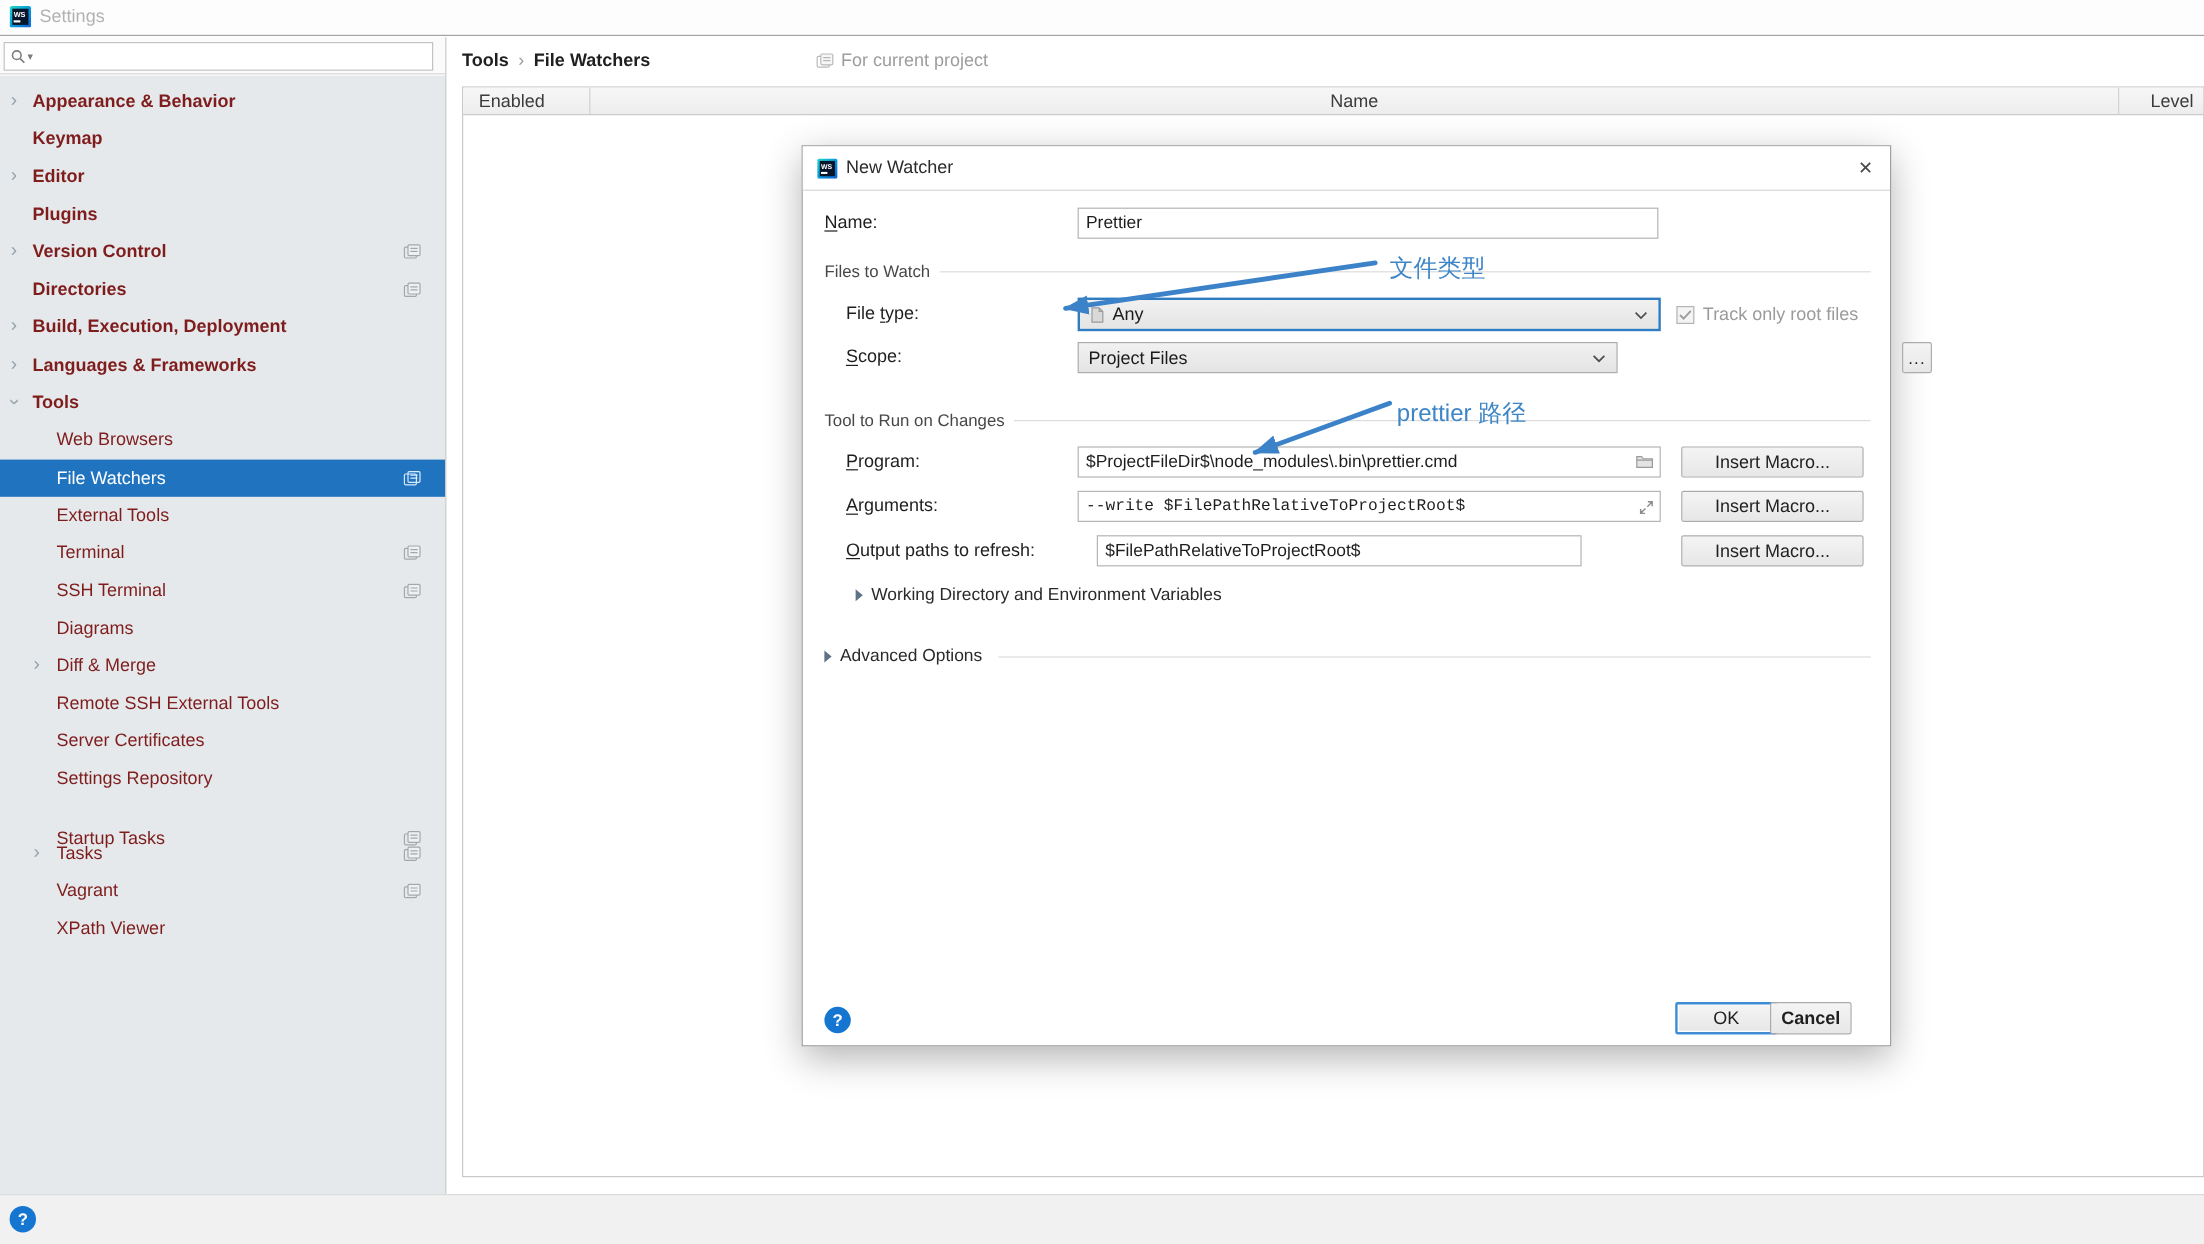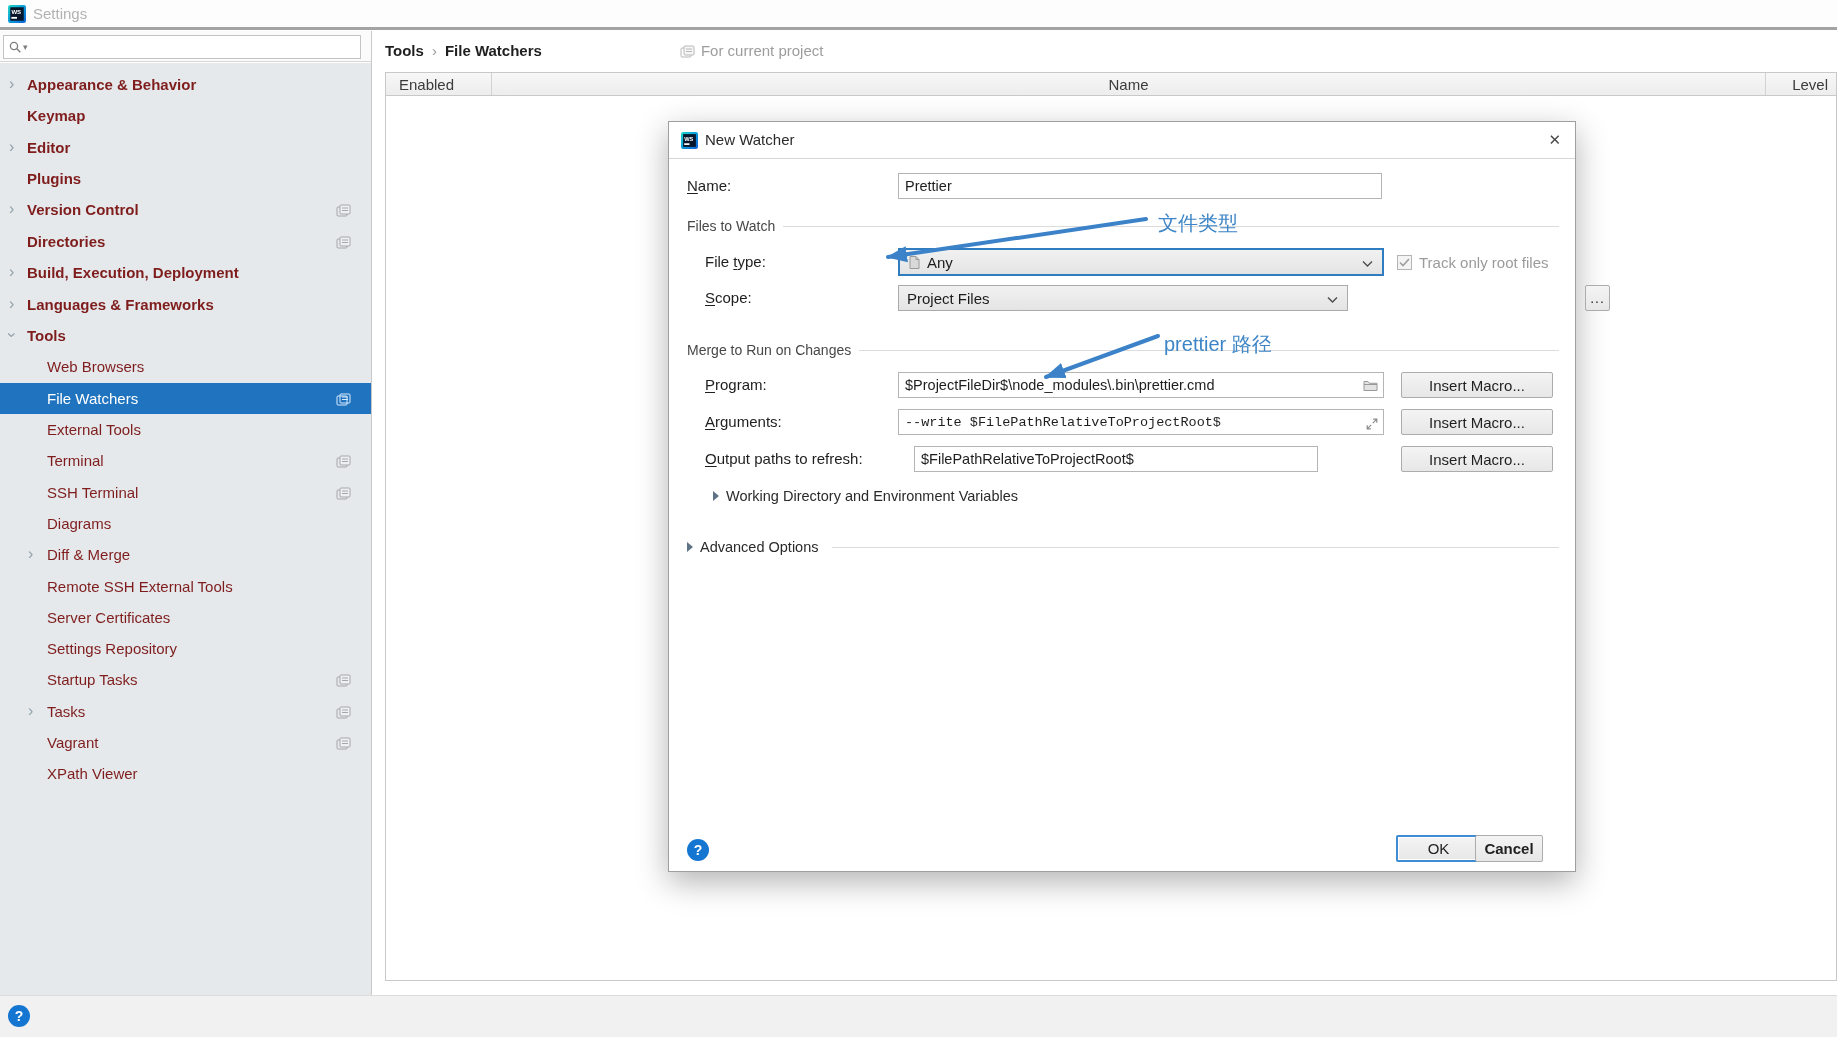--- a/index.html
+++ b/index.html
@@ -1,21 +1,21 @@
 <!DOCTYPE html>
 <html><head>
 <meta charset="utf-8">
 <style>
   * { box-sizing: border-box; margin: 0; padding: 0; }
   html,body { width:1837px; height:1037px; overflow:hidden; }
   body { font-family:"Liberation Sans", sans-serif; background:#fff; position:relative; }
   .app { position:absolute; inset:0; background:#fff; }
 
   
-  .titlebar { position:absolute; left:0; top:0; width:100%; height:30px; background:#fdfdfd; border-bottom:3px solid #a3a3a3; }
+  .titlebar { position:absolute; left:0; top:0; width:100%; height:30px; background:#fdfdfd; border-bottom:1px solid #a3a3a3; }
   .titlebar .ws-icon { position:absolute; left:8px; top:5px; width:18px; height:18px; }
   .titlebar .win-title { position:absolute; left:33px; top:5px; font-size:15px; color:#b2b2b2; }
 
   
   .search-row { position:absolute; left:0; top:31px; width:371px; height:31px; background:#fbfbfb; border-bottom:1px solid #d6d6d6; }
   .search-box { position:absolute; left:3px; top:4px; width:358px; height:24px; background:#fff; border:1px solid #c3c3c3; display:flex; align-items:center; padding-left:5px; }
   .search-box input { border:none; outline:none; flex:1; font-size:14px; font-family:"Liberation Sans",sans-serif; background:transparent; color:#333; }
   .search-glyph { display:flex; align-items:center; gap:1px; margin-right:4px; }
   .search-caret { font-size:9px; color:#7d7d7d; }
 
@@ -222,21 +222,21 @@
       </div>
     <div class="nav-row sub" style="top:508px">
         <span class="nav-label">Remote SSH External Tools</span>
       </div>
     <div class="nav-row sub" style="top:539px">
         <span class="nav-label">Server Certificates</span>
       </div>
     <div class="nav-row sub" style="top:570px">
         <span class="nav-label">Settings Repository</span>
       </div>
-    <div class="nav-row sub" style="top:601px">
+    <div class="nav-row sub" style="top:620px">
         <span class="nav-label">Startup Tasks</span>
         <span class="proj"><svg viewBox="0 0 15 13" width="15" height="13">
             <rect x="1" y="3" width="10" height="9" rx="1" fill="none" stroke="currentColor"></rect>
             <rect x="4" y="1" width="10" height="9" rx="1" fill="#eef1f4" stroke="currentColor"></rect>
             <line x1="6" y1="4" x2="12" y2="4" stroke="currentColor"></line>
             <line x1="6" y1="6.5" x2="12" y2="6.5" stroke="currentColor"></line>
           </svg></span>
       </div>
     <div class="nav-row sub" style="top:633px">
         <span class="chev">›</span>
@@ -351,21 +351,21 @@
       <span class="combo-text" style="margin-left:0;">Project Files</span>
       <span class="combo-arrow">
         <svg width="11" height="7" viewBox="0 0 11 7">
             <polyline points="1,1 5.5,5.5 10,1" fill="none" stroke="#4c4c4c" stroke-width="1.4"></polyline>
           </svg>
       </span>
     </div>
     <div class="btn browse-btn" style="position:absolute;">...</div>
 
     <div class="section-sep" style="top:220px;">
-      <span class="sep-label">Merge to Run on Changes</span>
+      <span class="sep-label">Tool to Run on Changes</span>
       <span class="sep-line"></span>
     </div>
 
     <div class="dlg-label" style="left:36px; top:250px;"><u>P</u>rogram:</div>
     <div class="field-wrap" style="left:229px; top:250px; width:486px;">
       <input value="$ProjectFileDir$\node_modules\.bin\prettier.cmd" style="">
       <span class="field-icon">
         <svg viewBox="0 0 15 13" width="15" height="13">
             <path d="M1 11.5V2.5h4l1.5 1.8H14v7.2z" fill="#e3e3e3" stroke="#9a9a9a"></path>
             <path d="M1 5.5h13" stroke="#9a9a9a" fill="none"></path>

